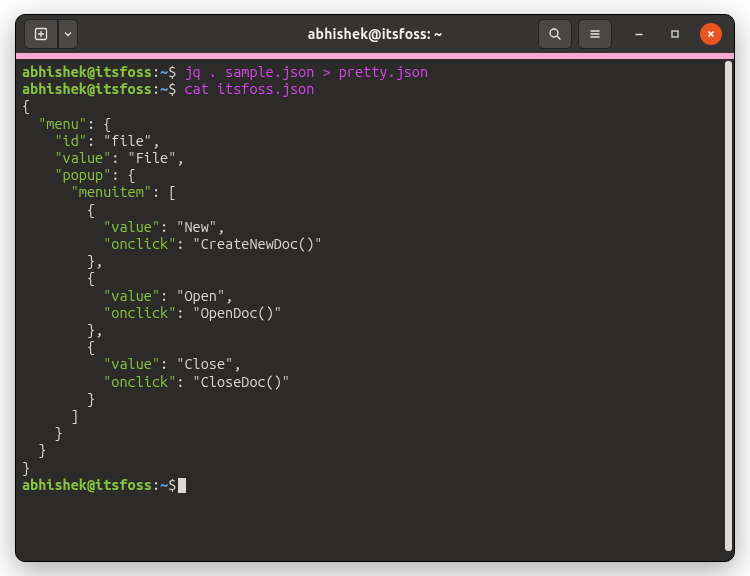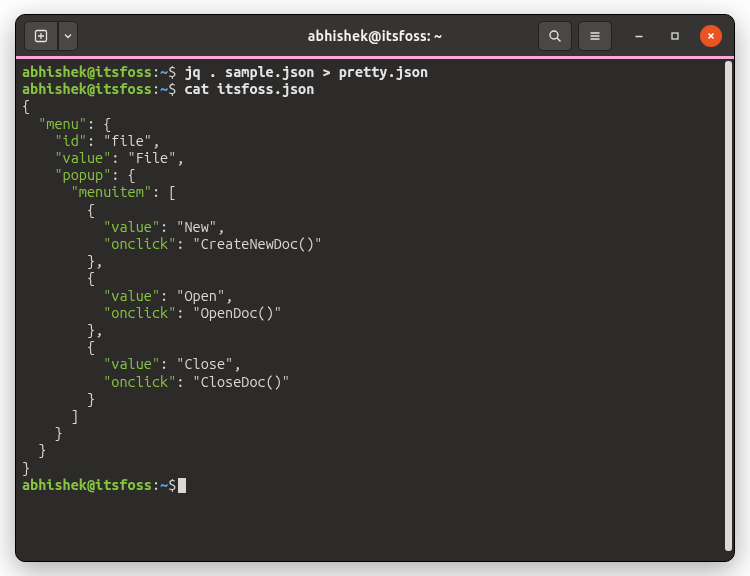--- a/index.html
+++ b/index.html
@@ -23,21 +23,21 @@
     flex-direction: column;
     border: 1px solid #000;
   }
   .titlebar {
     height: 44px;
     background: #353432;
     display: flex;
     align-items: center;
     padding: 0 8px;
     gap: 6px;
-    border-bottom: 3px solid #f9a8d4;
+    border-bottom: 6px solid #f9a8d4;
   }
   .tb-btn {
     height: 30px;
     background: #4a4846;
     border: 1px solid #222;
     border-radius: 5px;
     display: flex;
     align-items: center;
     justify-content: center;
     color: #e6e4e2;
@@ -82,21 +82,21 @@
     font-family: 'Ubuntu Mono','DejaVu Sans Mono',monospace;
   }
   .scrollbar {
     position:absolute; right:2px; top:2px; bottom:10px;
     width:7px; background:#dedbd6; border-radius:3px;
   }
   .prompt-user { color: #87c540; font-weight: bold; }
   .prompt-colon { color: #dcd8d2; }
   .prompt-path { color: #5c9dd6; font-weight: bold; }
   .prompt-dollar { color: #dcd8d2; }
-  .cmd { color: #e5e5e5; font-weight: bold; }
+  .cmd { color: #d946ef; }
   .json-key { color: #87c540; }
   .json-str { color: #dcd8d2; }
   .json-punc { color: #dcd8d2; }
   .cursor {
     display:inline-block; width:8px; height:15px;
     background:#dcd8d2; vertical-align:text-bottom;
     margin-left:2px;
   }
 </style>
 </head>

